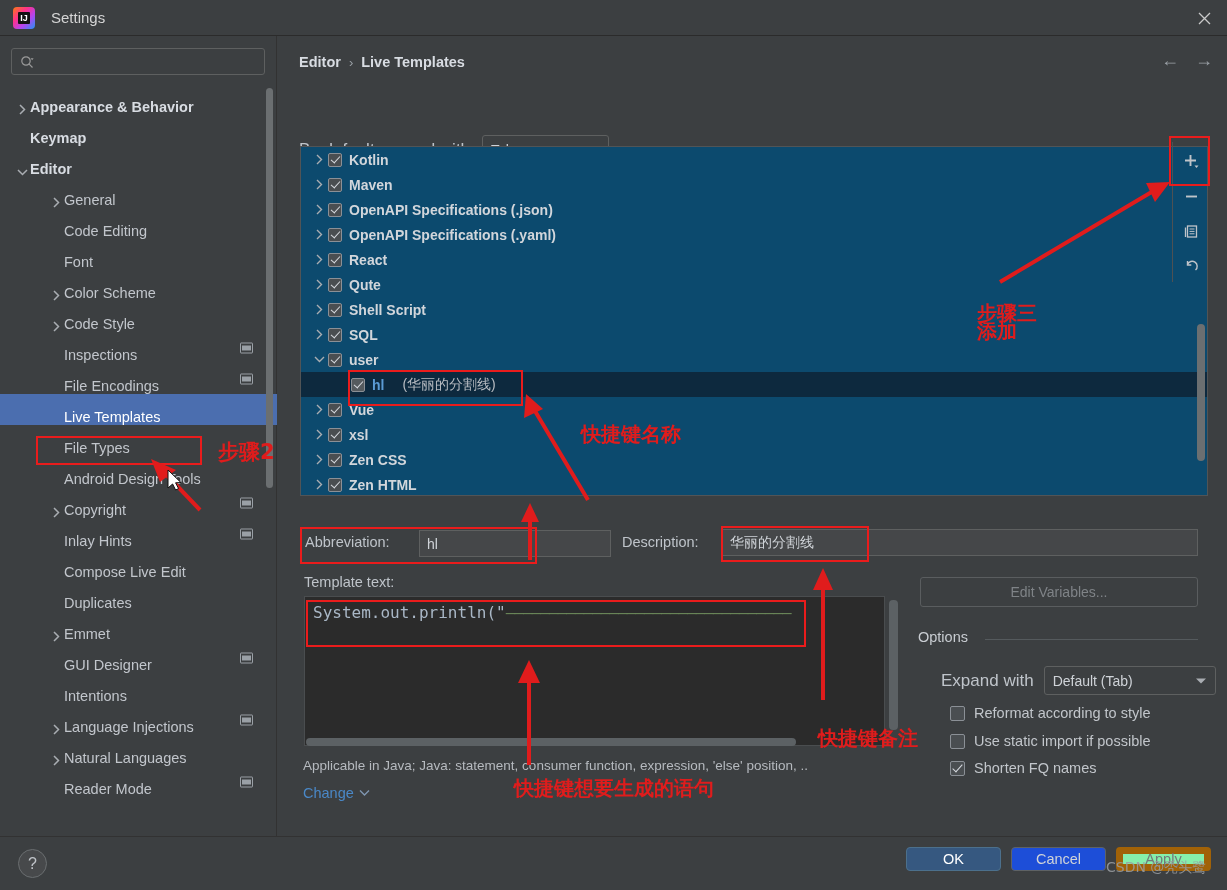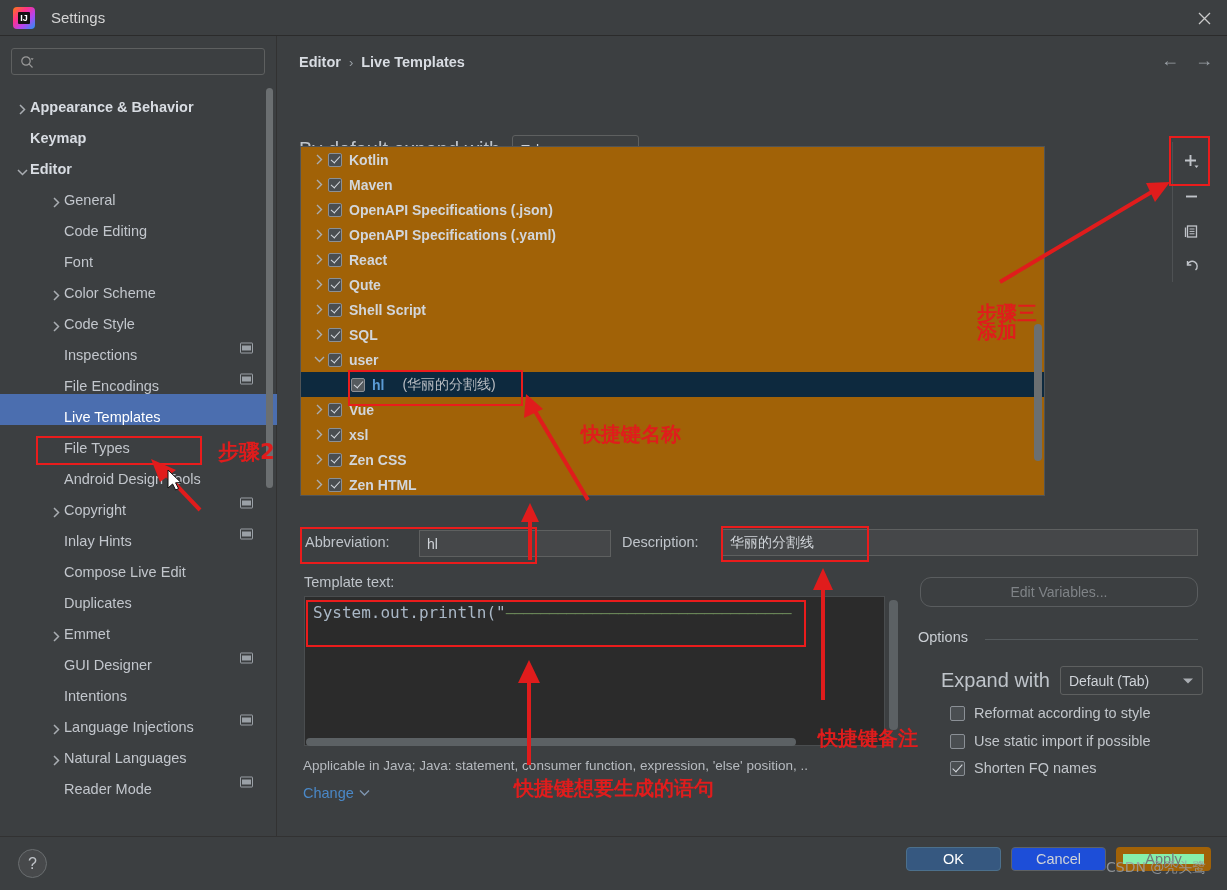--- a/index.html
+++ b/index.html
@@ -116,39 +116,39 @@
   .nav-arrows {
     position: absolute; right: 14px; top: 14px;
     display: flex; gap: 16px; color: #9aa0a6; font-size: 18px;
   }
   .nav-arrows span { cursor: pointer; }
 
   .expand-row {
     position: absolute; left: 21px; top: 99px;
     display: flex; align-items: center; gap: 12px;
   }
-  .expand-label { font-size: 20px; color: #bfc4ca; }
+  .expand-label { font-size: 17px; color: #bfc4ca; }
   .combo {
     height: 29px; width: 127px;
     border: 1px solid #5e6060; border-radius: 3px;
     background: #3c3f41; display: flex; align-items: center;
     padding: 0 8px; font-size: 14px; color: #cfd3d8; cursor: pointer;
     position: relative;
   }
   .combo .arrow {
     position: absolute; right: 9px; top: 50%; transform: translateY(-50%);
     width: 0; height: 0; border-left: 5px solid transparent;
     border-right: 5px solid transparent; border-top: 5px solid #a9adb2;
   }
-  .combo.wide { width: 143px; }
+  .combo.wide { width: 172px; }
 
   
   .list-box {
-    position: absolute; left: 300px; top: 146px; width: 745px; height: 350px;
-    border: 1px solid #515456; background: #a16207; overflow: hidden;
+    position: absolute; left: 300px; top: 146px; width: 908px; height: 350px;
+    border: 1px solid #515456; background: #0c4a6e; overflow: hidden;
   }
   .list-inner { position: relative; width: 100%; height: 100%; }
   .row {
     height: 25px; display: flex; align-items: center;
     font-size: 14px; color: #d2d6db; cursor: pointer; white-space: nowrap;
     padding-left: 10px;
   }
   .row.group { font-weight: bold; }
   .row.selected { background: #0d293e; }
   .row .arrow-cell {
@@ -215,21 +215,21 @@
     position: absolute; left: 889px; top: 600px; width: 9px; height: 130px;
     background: #5c6164; border-radius: 4px;
   }
   .editor-hscroll {
     position: absolute; left: 306px; top: 738px; width: 490px; height: 8px;
     background: #5c6164; border-radius: 4px;
   }
 
   .edit-vars {
     position: absolute; left: 920px; top: 577px; width: 278px; height: 30px;
-    border: 1px solid #5a5d5f; border-radius: 11px; background: #3c3f41;
+    border: 1px solid #5a5d5f; border-radius: 3px; background: #3c3f41;
     display: flex; align-items: center; justify-content: center;
     font-size: 14px; color: #7f8387; cursor: default;
   }
   .options-title {
     position: absolute; left: 918px; top: 629px; font-size: 14.5px; color: #c9cdd2;
     background: #3c3f41; padding-right: 8px;
   }
   .options-rule {
     position: absolute; left: 985px; top: 639px; width: 213px; height: 1px;
     background: #555a5d;

